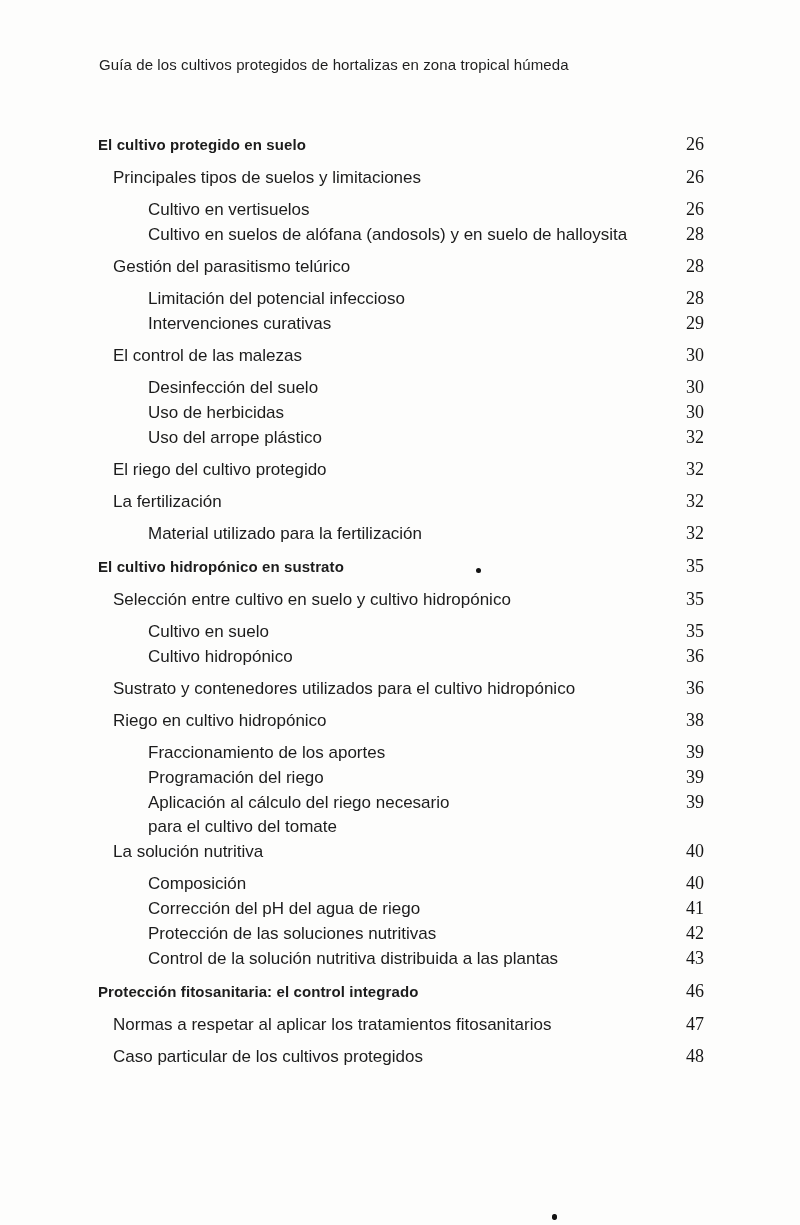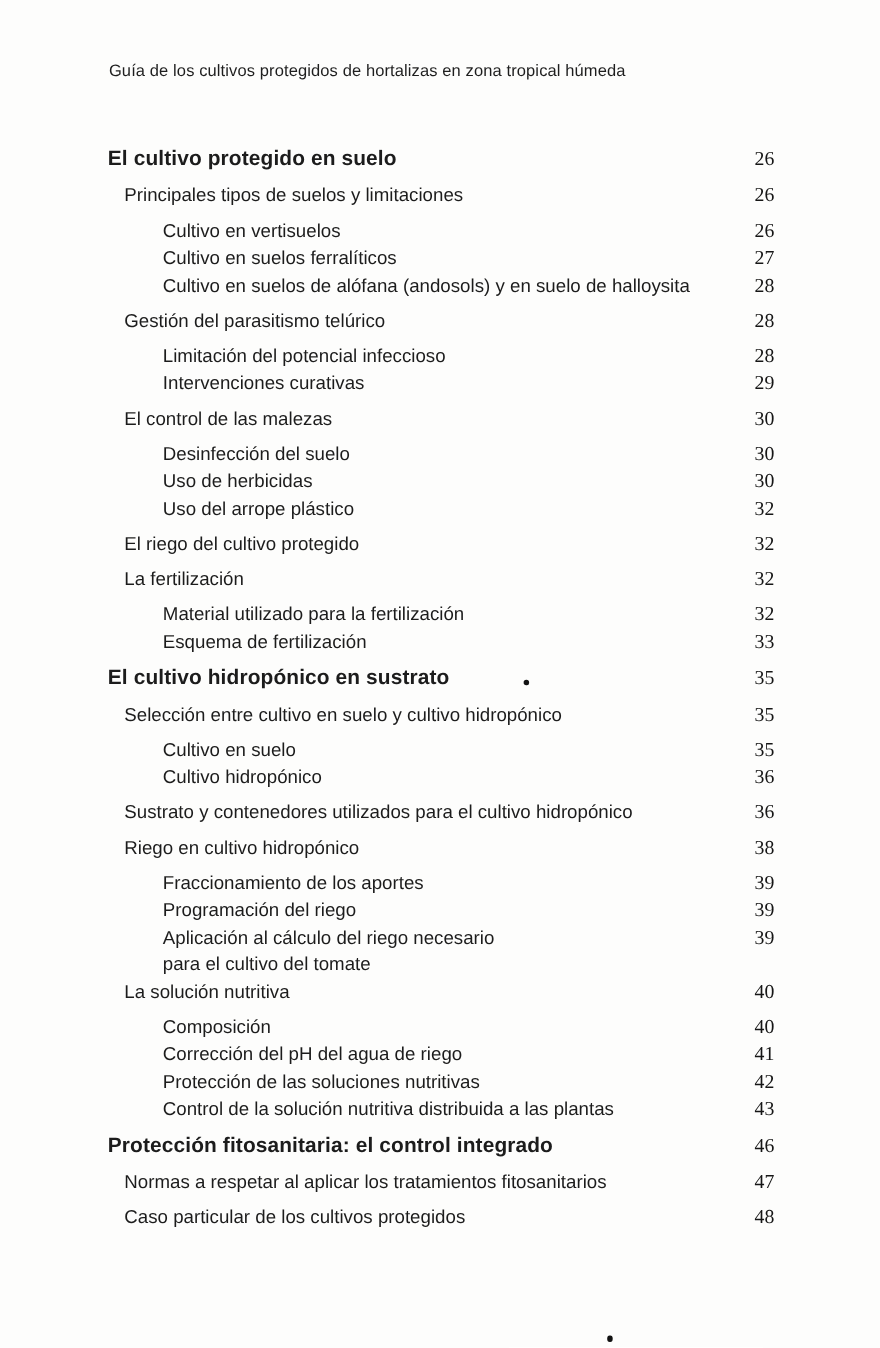--- a/index.html
+++ b/index.html
@@ -45,21 +45,21 @@
   .toc-row .pg {
     flex: 0 0 auto;
     min-width: 38px;
     text-align: right;
     font-family: Liberation Serif, serif;
     font-size: 18px;
     color: #161616;
   }
   .toc-row.level-0 .lbl {
     font-weight: 700;
-    font-size: 19px;
+    font-size: 15px;
     letter-spacing: 0.1px;
   }
   .toc-row.level-0 {
     line-height: 27px;
   }
   .toc-row.level-1 .lbl { padding-left: 15px; }
   .toc-row.level-2 .lbl { padding-left: 50px; }
   .toc-row.gap-1 { margin-top: 7px; }
   .toc-row.gap-2 { }
   .toc-row .lbl .line2 {
@@ -98,24 +98,20 @@
       </div>
       <div class="toc-row level-1 gap-1">
         <div class="lbl">Principales tipos de suelos y limitaciones</div>
         <div class="pg">26</div>
       </div>
       <div class="toc-row level-2 gap-1">
         <div class="lbl">Cultivo en vertisuelos</div>
         <div class="pg">26</div>
       </div>
       <div class="toc-row level-2 gap-0">
-        <div class="lbl">Cultivo en suelos ferralíticos</div>
-        <div class="pg">27</div>
-      </div>
-      <div class="toc-row level-2 gap-0">
         <div class="lbl">Cultivo en suelos de alófana (andosols) y en suelo de halloysita</div>
         <div class="pg">28</div>
       </div>
       <div class="toc-row level-1 gap-1">
         <div class="lbl">Gestión del parasitismo telúrico</div>
         <div class="pg">28</div>
       </div>
       <div class="toc-row level-2 gap-1">
         <div class="lbl">Limitación del potencial infeccioso</div>
         <div class="pg">28</div>
@@ -144,24 +140,20 @@
         <div class="lbl">El riego del cultivo protegido</div>
         <div class="pg">32</div>
       </div>
       <div class="toc-row level-1 gap-1">
         <div class="lbl">La fertilización</div>
         <div class="pg">32</div>
       </div>
       <div class="toc-row level-2 gap-1">
         <div class="lbl">Material utilizado para la fertilización</div>
         <div class="pg">32</div>
-      </div>
-      <div class="toc-row level-2 gap-0">
-        <div class="lbl">Esquema de fertilización</div>
-        <div class="pg">33</div>
       </div>
       <div class="toc-row level-0 gap-1">
         <div class="lbl">El cultivo hidropónico en sustrato</div>
         <span class="ink-dot"></span>
         <div class="pg">35</div>
       </div>
       <div class="toc-row level-1 gap-1">
         <div class="lbl">Selección entre cultivo en suelo y cultivo hidropónico</div>
         <div class="pg">35</div>
       </div>

